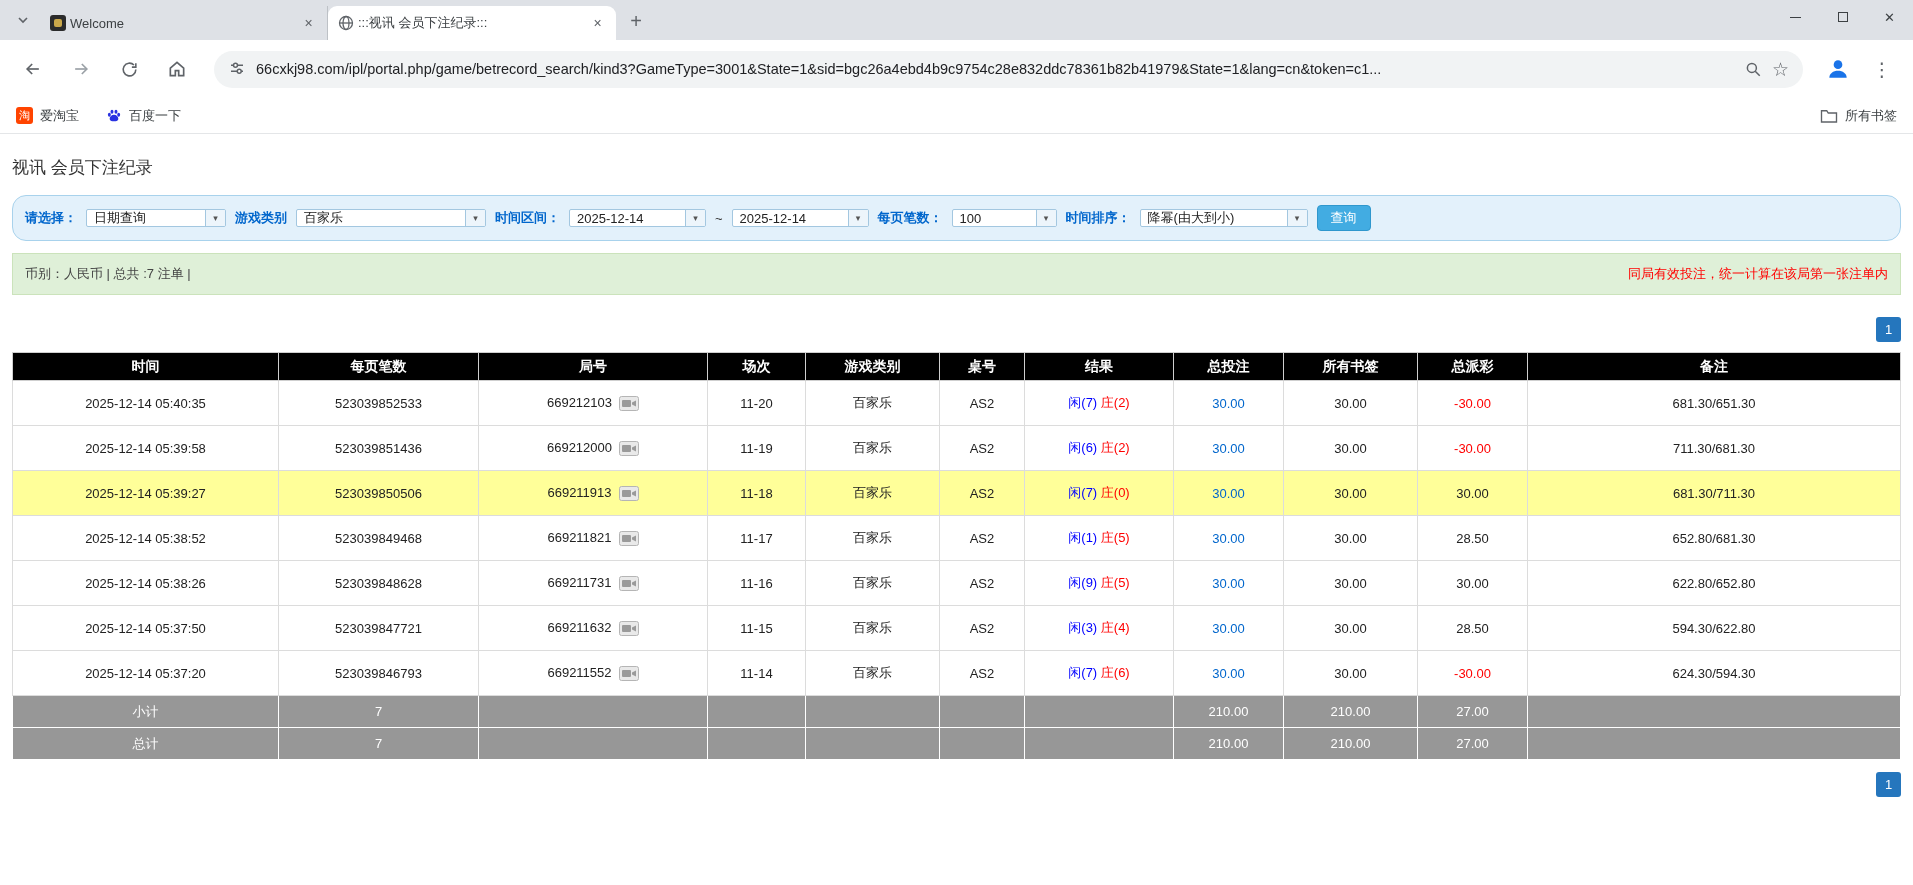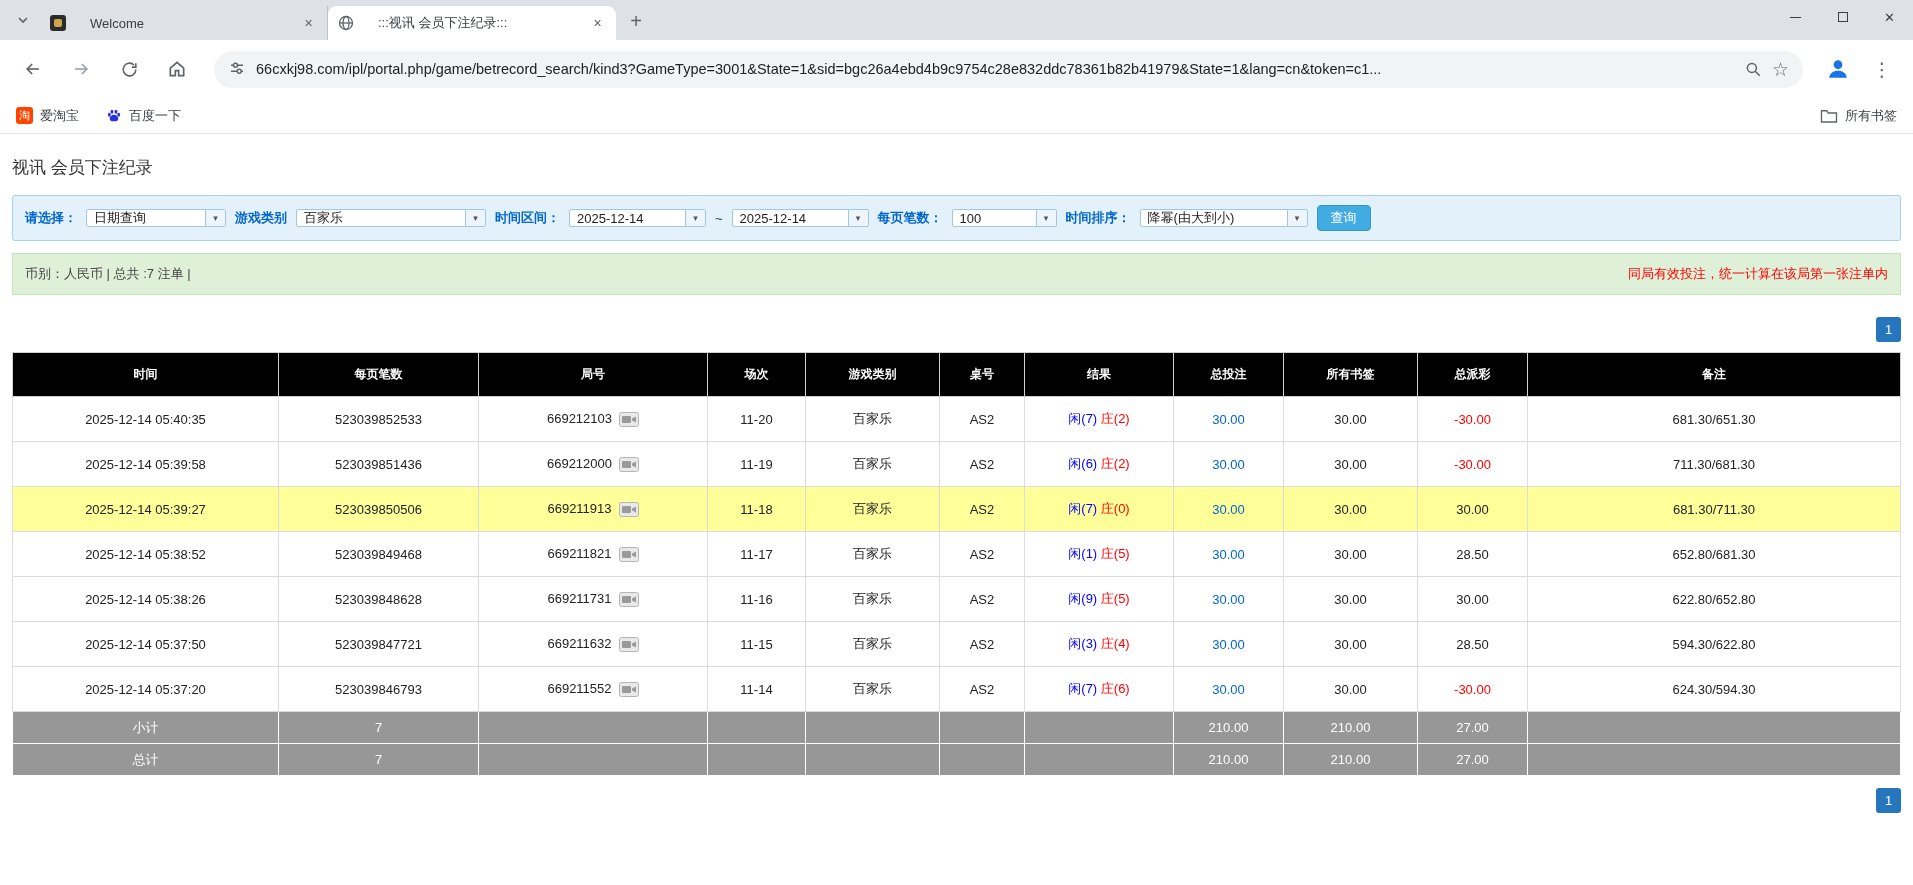--- a/index.html
+++ b/index.html
@@ -2,21 +2,21 @@
 <html style="--accent_blue: #0066cc; --negative_red: #ff0000; --highlight_yellow: #ffff99; --player_blue: #0000ff; --banker_red: #ff0000;"><head>
 <meta charset="utf-8">
 <style>
   *{box-sizing:border-box;margin:0;padding:0}
   html,body{width:1913px;height:885px;overflow:hidden;background:#fff;
     font-family:"Liberation Sans","DejaVu Sans",sans-serif;color:#222}
 
   
   .tabstrip{height:40px;background:#dee1e6;display:flex;align-items:flex-end;padding-left:8px;position:relative}
   .tab-search{width:26px;height:26px;margin:0 4px 7px 2px;border-radius:50%;display:flex;align-items:center;justify-content:center;cursor:pointer}
-  .tab{display:flex;align-items:center;gap:24px;width:288px;height:34px;padding:0 10px;font-size:13px;color:#3c4043;border-radius:9px 9px 0 0;cursor:pointer}
+  .tab{display:flex;align-items:center;gap:4px;width:288px;height:34px;padding:0 10px;font-size:13px;color:#3c4043;border-radius:9px 9px 0 0;cursor:pointer}
   .tab.inactive{border-right:1px solid #bdc1c6;border-radius:0}
   .tab.active{background:#fff}
   .tab .title{flex:1;white-space:nowrap;overflow:hidden;text-overflow:ellipsis}
   .tab-close{width:17px;height:17px;border-radius:50%;display:flex;align-items:center;justify-content:center;font-size:14px;color:#5f6368}
   .fav-dark{width:16px;height:16px;border-radius:3px;background:#2b2b2b;position:relative;flex:0 0 16px}
   .fav-dark::after{content:"";position:absolute;left:4px;top:4px;width:8px;height:8px;border-radius:2px;background:#caa84a}
   .newtab{width:28px;height:28px;margin:0 0 5px 6px;display:flex;align-items:center;justify-content:center;font-size:20px;color:#5f6368;border-radius:50%;cursor:pointer}
   .win-controls{position:absolute;right:0;top:0;height:34px;display:flex}
   .win-btn{width:47px;height:34px;display:flex;align-items:center;justify-content:center;color:#3c4043;font-size:13px;cursor:pointer}
   .min-glyph{display:block;width:11px;border-top:1.4px solid #3c4043}
@@ -33,38 +33,38 @@
   .bookmarks{height:36px;background:#fff;border-bottom:1px solid #e4e6e8;display:flex;align-items:center;padding:0 16px;gap:26px}
   .bm{display:flex;align-items:center;gap:7px;font-size:13px;color:#3c4043;cursor:pointer}
   .bm-ico{width:17px;height:17px;border-radius:3px;display:flex;align-items:center;justify-content:center}
   .taobao{background:#ff4400;color:#fff;font-size:11px}
   .all-bm{margin-left:auto}
 
   
   .page{padding:16px 12px 0;background:#fff}
   .page-title{font-size:17px;color:#333;font-weight:400;margin:6px 0 16px}
 
-  .filter-panel{background:#e3f1fb;border:1px solid #a8d2ec;border-radius:3px;padding:9px 12px;display:flex;align-items:center;gap:9px}
+  .filter-panel{background:#e3f1fb;border:1px solid #a8d2ec;border-radius:14px;padding:9px 12px;display:flex;align-items:center;gap:9px}
   .flabel{color:#0066cc;font-size:13px;font-weight:bold;white-space:nowrap}
   .combo{display:inline-flex;height:18px;border:1px solid #a3c7e0;background:#fff;border-radius:2px;overflow:hidden}
   .combo input{border:none;outline:none;padding:0 7px;font-size:13px;color:#222;width:100%;background:transparent;font-family:inherit}
   .combo .arrow{width:20px;flex:0 0 20px;border-left:1px solid #a3c7e0;background:#edf5fb;display:flex;align-items:center;justify-content:center;font-size:9px;color:#555;cursor:pointer}
   .w140{width:140px}.w190{width:190px}.w137{width:137px}.w105{width:105px}.w168{width:168px}
   .tilde{font-size:13px;color:#333}
   .btn-search{height:26px;padding:0 13px;background:#42ace2;border:1px solid #2f97cd;border-radius:4px;color:#fff;font-size:13px;cursor:pointer;font-family:inherit}
 
   .info-bar{margin-top:12px;background:#dff0d8;border:1px solid #cbe3bb;display:flex;align-items:center;justify-content:space-between;padding:11px 12px;font-size:13px;color:#444}
   .info-right{color:var(--negative_red,#f00)}
 
   .pager{display:flex;justify-content:flex-end;margin:22px 0 10px}
   .pager.bottom{margin:12px 0 0}
   .page-btn{min-width:25px;height:25px;padding:0 4px;background:#2576bd;color:#fff;font-size:13px;display:flex;align-items:center;justify-content:center;border-radius:3px;cursor:pointer}
 
   table.bet-table{width:100%;border-collapse:collapse;table-layout:fixed}
-  .bet-table th{background:#000;color:#fff;font-size:12px;font-weight:bold;height:44px;border:1px solid #cfcfcf;white-space:nowrap;overflow:hidden}
+  .bet-table th{background:#000;color:#fff;font-size:14px;font-weight:bold;height:28px;border:1px solid #cfcfcf;white-space:nowrap;overflow:hidden}
   .bet-table td{font-size:13px;color:#222;text-align:center;height:45px;border:1px solid #dcdcdc;white-space:nowrap;overflow:hidden;background:#fff}
   .bet-table tr.hl td{background:var(--highlight_yellow,#ffff99)}
   .bet-table tfoot td{background:#979797;color:#fff;height:32px;border:1.5px solid #fff;font-size:13px}
   .player{color:var(--player_blue,#0000ff)}
   .banker{color:var(--banker_red,#ff0000)}
   .bet-link{color:var(--accent_blue,#0066cc);cursor:pointer}
   td.neg{color:var(--negative_red,#ff0000)}
   .cam{display:inline-block;margin-left:7px;vertical-align:middle;cursor:pointer;line-height:0}
 </style>
 </head>

